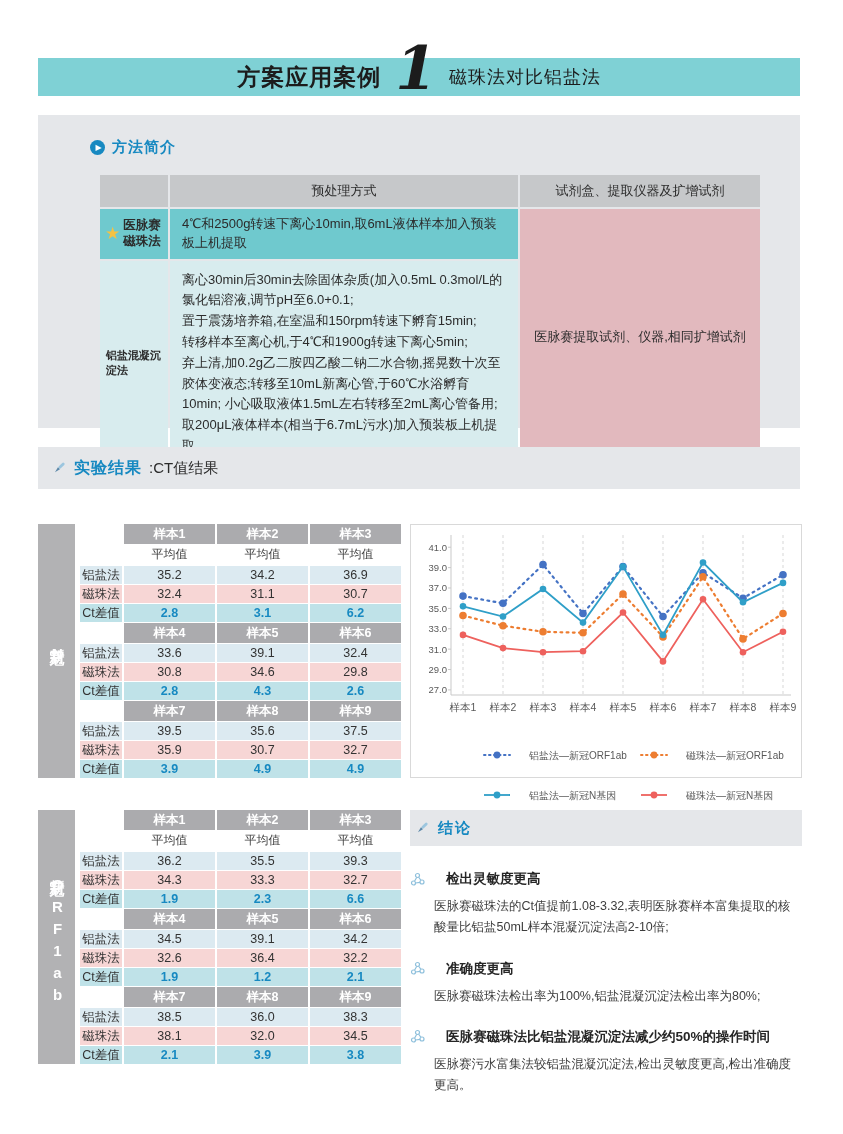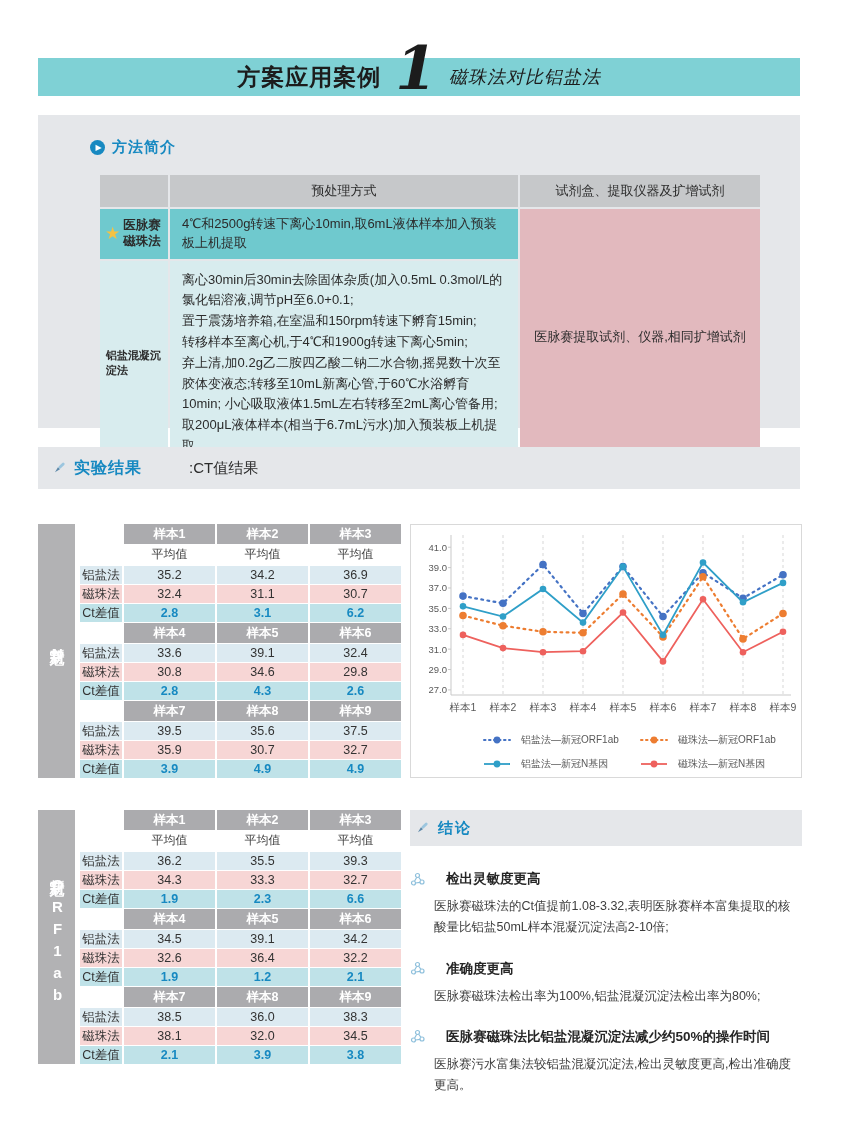--- a/index.html
+++ b/index.html
@@ -12,21 +12,21 @@
   
   .title-bar{
     position:absolute; left:38px; top:58px; width:762px; height:38px;
     background:#7FD1D5; display:flex; align-items:center; justify-content:center;
   }
   .title-main{ font-size:23px; font-weight:bold; color:#1c1c1c; letter-spacing:1px; }
   .title-num{
     font-family:"DejaVu Serif", serif; font-style:italic; font-weight:bold;
     font-size:60px; line-height:0.8; margin:0 12px 0 14px; position:relative; top:-9px; color:#1c1c1c;
   }
-  .title-sub{ font-size:18px; color:#1c1c1c; letter-spacing:1px;font-style:italic; }
+  .title-sub{ font-size:18px; color:#1c1c1c; letter-spacing:1px; }
 
   
   .method-box{
     position:absolute; left:38px; top:115px; width:762px; height:313px; background:#E5E7EA;
   }
   .sec-title-row{ position:absolute; left:52px; top:23px; display:flex; align-items:center; gap:7px; }
   .play-circle{
     width:15px; height:15px; border-radius:50%; background:#1789C1; color:#fff;
     display:flex; align-items:center; justify-content:center; font-size:8px; padding-left:2px;
   }
@@ -51,21 +51,21 @@
     grid-column:3; grid-row:2 / 4; background:#E2B9BE;
     display:flex; align-items:center; justify-content:center; text-align:center; padding:0 14px;
   }
 
   
   .results-band{
     position:absolute; left:38px; top:447px; width:762px; height:42px; background:#E5E7EA;
     display:flex; align-items:center; padding-left:13px; gap:7px;
   }
   .results-title{ color:#1789C1; font-weight:bold; font-size:16px; letter-spacing:1px; }
-  .results-sub{ color:#2b2b2b; font-size:15px;margin-left:40px; }
+  .results-sub{ color:#2b2b2b; font-size:15px; }
 
   
   .gene-table{ position:absolute; display:flex; gap:5px; }
   .gt-sidebar{
     width:37px; background:#B2B2B4; color:#fff; font-weight:bold; font-size:15px;
     display:flex; align-items:center; justify-content:center;
     writing-mode:vertical-rl; text-orientation:upright; letter-spacing:5px;
   }
   .gt-grid{ display:grid; grid-template-columns:42px 91px 91px 91px; gap:1px 2px; }
   .gc{ display:flex; align-items:center; justify-content:center; font-size:12.5px; color:#333; }
@@ -79,21 +79,21 @@
   .gc-ctv{ color:#1789C1; font-weight:bold; }
 
   
   .chart-box{
     position:absolute; left:410px; top:524px; width:392px; height:254px;
     background:#fff; border:1px solid #D9D9D9;
   }
   .legend{
     display:grid; grid-template-columns:1fr 1fr; gap:10px 4px; padding:6px 8px 0 72px;
   }
-  .legend-item{ display:flex; align-items:center; gap:10px; font-size:10px; color:#595959; }
+  .legend-item{ display:flex; align-items:flex-start; gap:18px; font-size:10px; color:#595959;margin-top:16px; }
 
   
   .conclusion-col{ position:absolute; left:410px; top:810px; width:392px; }
   .conclusion-band{
     height:36px; background:#E5E7EA; display:flex; align-items:center; padding-left:4px; gap:8px;
   }
   .conclusion-title{ color:#1789C1; font-weight:bold; font-size:15px; letter-spacing:2px; }
   .c-items{ margin-top:24px; }
   .c-item{ margin-bottom:21px; }
   .c-head{ display:flex; align-items:center; gap:21px; font-weight:bold; font-size:13.5px; color:#262626; }

